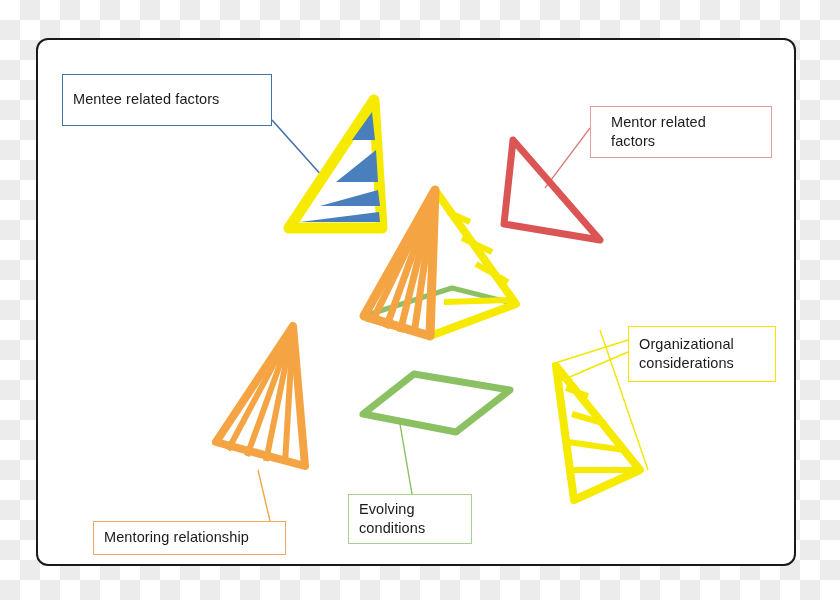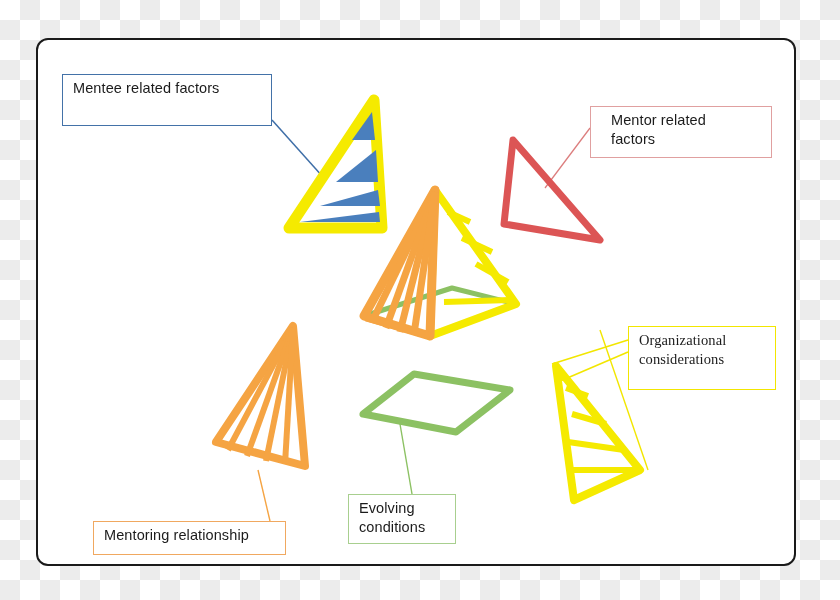--- a/index.html
+++ b/index.html
@@ -40,30 +40,31 @@
     top: 0;
     width: 840px;
     height: 600px;
   }
   .label-box {
     position: absolute;
     box-sizing: border-box;
     background: #ffffff;
     border: 1.3px solid #999;
     display: flex;
+    align-items: center;
     padding: 4px 10px;
     font-size: 14.5px;
     color: #1b1b1b;
     line-height: 1.32;
     letter-spacing: 0.1px;
   }
   #label-mentee   { left: 62px;  top: 74px;  width: 210px; height: 52px;  border-color: #4372a8; }
   #label-mentor   { left: 590px; top: 106px; width: 182px; height: 52px;  border-color: #e0a0a0; padding-left: 20px; }
-  #label-org      { left: 628px; top: 326px; width: 148px; height: 64px;  border-color: #f2e600; font-family: Liberation Serif, serif; }
-  #label-evolving { left: 348px; top: 494px; width: 108px; height: 50px;  border-color: #a8cf8f; }
+  #label-org      { left: 628px; top: 326px; width: 148px; height: 56px;  border-color: #f2e600; }
+  #label-evolving { left: 348px; top: 494px; width: 124px; height: 50px;  border-color: #a8cf8f; }
   #label-rel      { left: 93px;  top: 521px; width: 193px; height: 34px;  border-color: #f0a860; }
   .lbl-text { display: block; }
 </style>
 </head>
 <body>
 
 <div id="stage">
 
   <div id="canvas-frame"></div>
 

